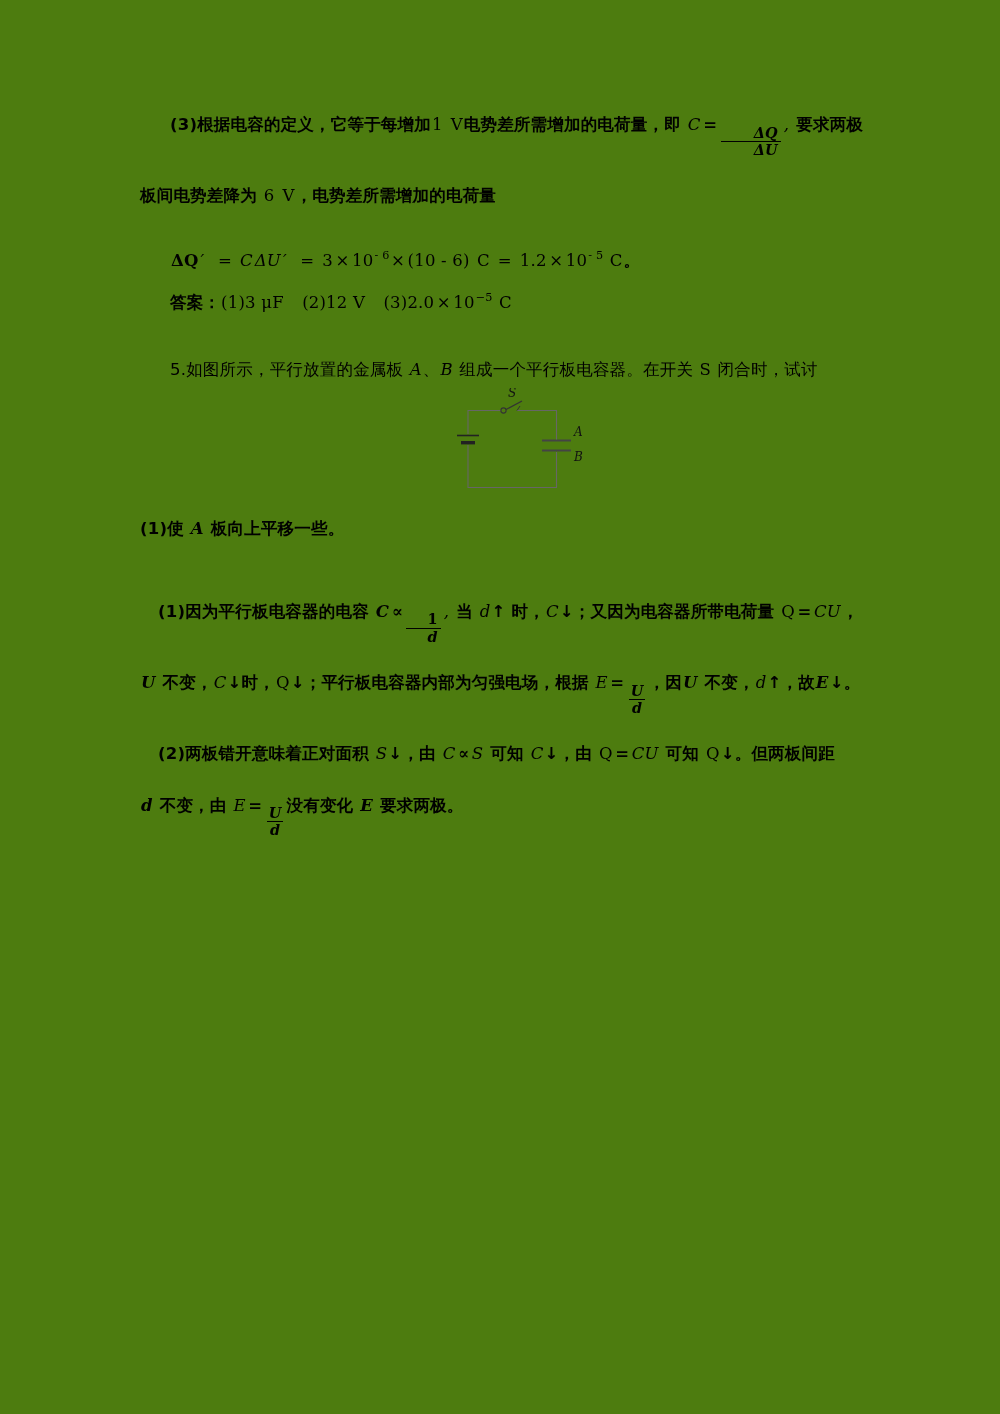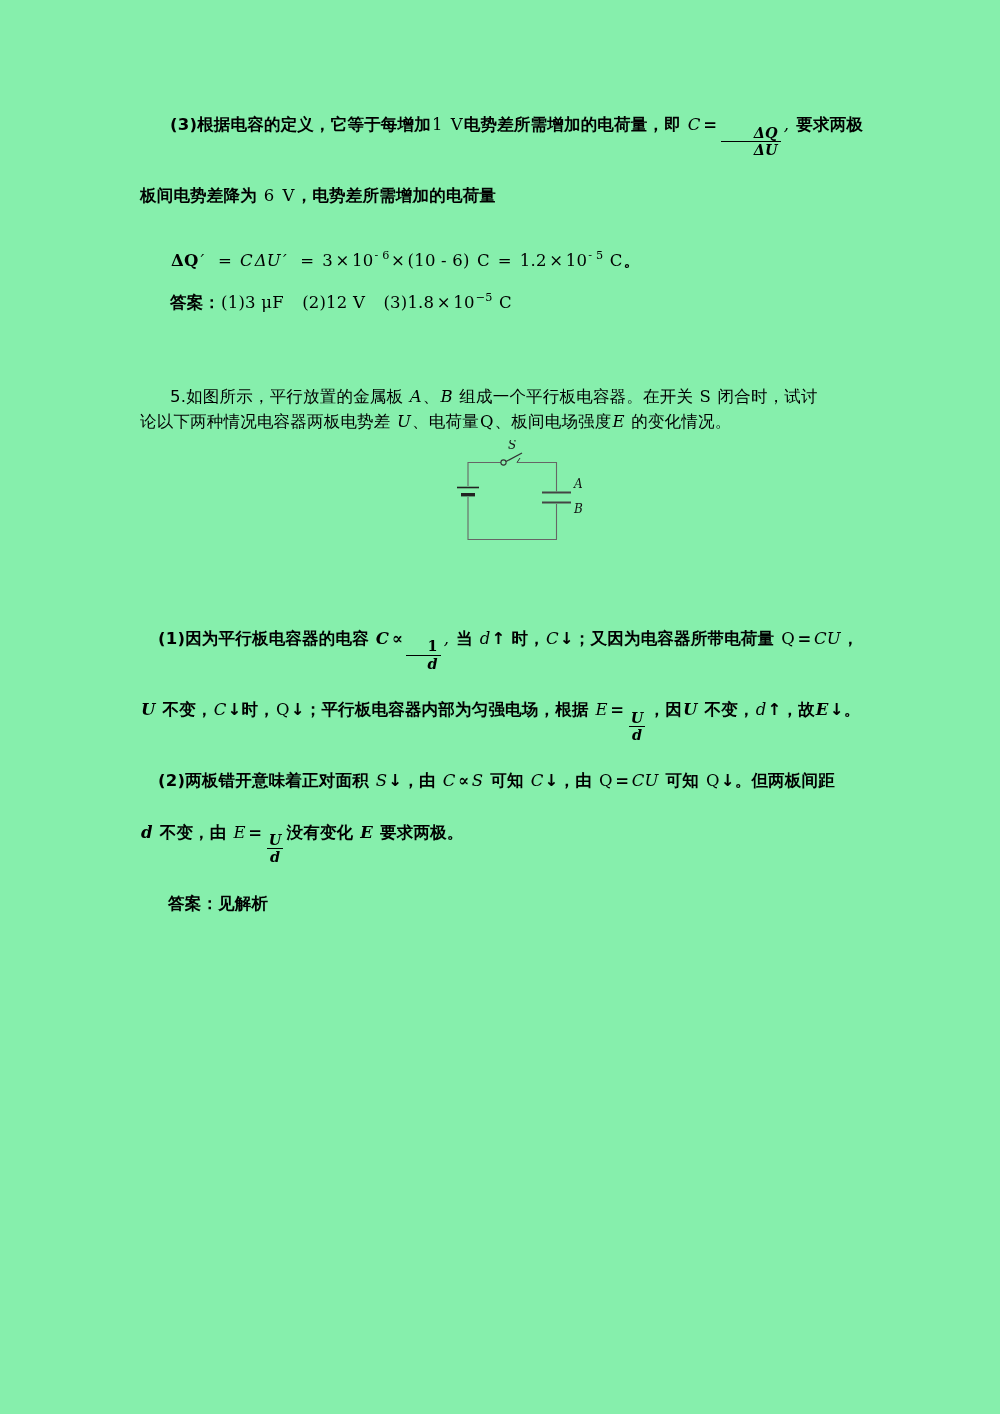--- a/index.html
+++ b/index.html
@@ -11,21 +11,21 @@
     width: 1000px;
     height: 1414px;
     position: relative;
     font-family: "DejaVu Sans", "Liberation Sans", sans-serif;
     color: #000000;
     overflow: hidden;
   }
   .page {
     position: absolute;
     inset: 0;
-    background: #86efac;
+    background: #4d7c0f;
   }
   .content {
     position: absolute;
     left: 140px;
     top: 112px;
     width: 725px;
   }
 
   
   .para {
@@ -127,30 +127,27 @@
 
   <div class="gap-md"></div>
 
   <p class="para" style="text-indent:30px;margin-top:13px;">
     <span class="mn" style="font-weight:700">ΔQ</span><span class="mi">′</span>&nbsp;&nbsp;<span class="op">=</span>&nbsp;<span class="mi">C</span><span class="mi">ΔU</span><span class="mi">′</span>&nbsp;&nbsp;<span class="op">=</span>&nbsp;<span class="mn">3</span><span class="op">×</span><span class="mn">10</span><sup class="ex">- 6</sup><span class="op">×</span><span class="mn">(10 - 6)</span>&nbsp;<span class="mn">C</span>&nbsp;<span class="op">=</span>&nbsp;<span class="mn">1.2</span><span class="op">×</span><span class="mn">10</span><sup class="ex">- 5</sup>&nbsp;<span class="mn">C</span><span style="font-weight:700">。</span>
   </p>
 
   <div class="gap-sm"></div>
 
   <p class="para" style="text-indent:30px;">
-    <span class="bold">答案：</span><span class="mn">(1)3 μF</span>&nbsp;&nbsp;&nbsp;<span class="mn">(2)12 V</span>&nbsp;&nbsp;&nbsp;<span class="mn">(3)1.8</span><span class="op">×</span><span class="mn">10</span><sup class="ex">−5</sup>&nbsp;<span class="mn">C</span>
+    <span class="bold">答案：</span><span class="mn">(1)3 μF</span>&nbsp;&nbsp;&nbsp;<span class="mn">(2)12 V</span>&nbsp;&nbsp;&nbsp;<span class="mn">(3)2.0</span><span class="op">×</span><span class="mn">10</span><sup class="ex">−5</sup>&nbsp;<span class="mn">C</span>
   </p>
 
   <div class="gap-xl"></div>
 
-  <p class="para" style="text-indent:30px;margin-top:27px;">
+  <p class="para" style="text-indent:30px;">
     <span>5.如图所示，平行放置的金属板</span>&nbsp;<span class="mi">A</span><span>、</span><span class="mi">B</span>&nbsp;<span>组成一个平行板电容器。在开关</span>&nbsp;<span class="mn">S</span>&nbsp;<span>闭合时，试讨</span>
-  </p>
-  <p class="para">
-    <span>论以下两种情况电容器两板电势差</span>&nbsp;<span class="mi">U</span><span>、电荷量</span><span class="mn">Q</span><span>、板间电场强度</span><span class="mi">E</span>&nbsp;<span>的变化情况。</span>
   </p>
 
   <div class="figure">
     <div class="circuit">
       <svg width="130" height="110" viewBox="0 0 130 110">
 
         <line x1="14" y1="22" x2="14" y2="46" stroke="#666" stroke-width="1.1"></line>
 
         <line x1="3" y1="47.5" x2="25" y2="47.5" stroke="#222" stroke-width="1.6"></line>
 
@@ -180,20 +177,23 @@
 
         <text x="54" y="9" font-family="DejaVu Serif, Liberation Serif, serif" font-style="italic" font-size="12" fill="#111">S</text>
         <text x="120" y="48" font-family="DejaVu Serif, Liberation Serif, serif" font-style="italic" font-size="12" fill="#111">A</text>
         <text x="120" y="73" font-family="DejaVu Serif, Liberation Serif, serif" font-style="italic" font-size="12" fill="#111">B</text>
       </svg>
     </div>
   </div>
 
   <div class="gap-sm"></div>
 
+  <p class="para bold">
+    <span>(1)使</span>&nbsp;<span class="mi-b">A</span>&nbsp;<span>板向上平移一些。</span>
+  </p>
   <div class="gap-sm"></div>
 
   <div class="gap-sm"></div>
 
 
   <div class="gap-md"></div>
 
   <p class="para bold" style="text-indent:18px;">
     <span>(1)因为平行板电容器的电容</span>&nbsp;<span class="mi-b">C</span><span class="op">∝</span><span class="frac">
           <span class="num" style="font-style:normal">1</span>
@@ -220,18 +220,15 @@
 
   <p class="para bold">
     <span class="mi-b">d</span>&nbsp;<span>不变，由</span>&nbsp;<span class="mi">E</span><span class="op">=</span><span class="frac">
           <span class="num">U</span>
           <span class="den">d</span>
         </span><span>没有变化</span>&nbsp;<span class="mi-b">E</span>&nbsp;<span>要求两极。</span>
   </p>
 
   <div class="gap-md"></div>
 
-  <p class="para bold" style="text-indent:28px;">
-    <span>答案：</span><span>见解析</span>
-  </p>
 
  </div>
 </div>
 
 </body></html>

